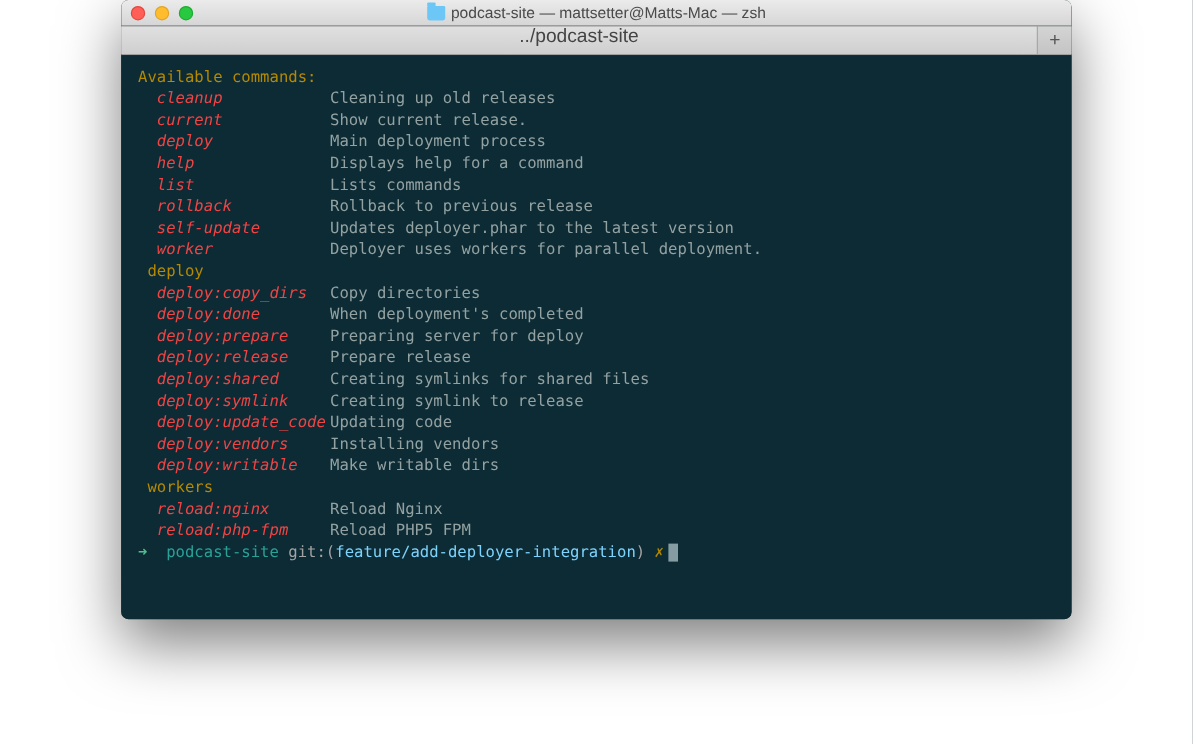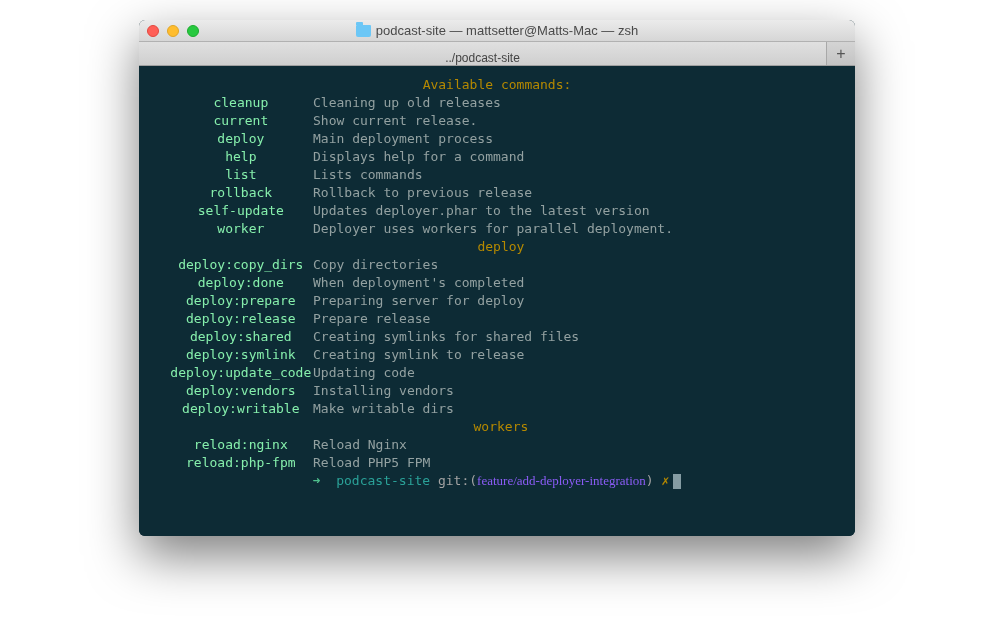--- a/index.html
+++ b/index.html
@@ -6,22 +6,21 @@
     body {
       background: transparent;
       font-family: "Menlo", "Monaco", "Consolas", monospace;
       display: flex;
       align-items: flex-start;
       justify-content: center;
       width: 994px;
       height: 620px;
     }
     .window {
-      width: 716px;
-      margin-top: 20px;
+      width: 792px;
       border-radius: 6px;
       box-shadow: 0 20px 50px rgba(0,0,0,0.5);
       overflow: hidden;
       background: #0d2b35;
     }
     .titlebar {
       height: 22px;
       background: linear-gradient(#ebebeb, #d6d6d6);
       border-bottom: 1px solid #b1b1b1;
       display: flex;
@@ -69,23 +68,23 @@
       height: 24px;
       background: linear-gradient(#d4d4d4, #c4c4c4);
       border-bottom: 1px solid #a0a0a0;
       display: flex;
       align-items: stretch;
       font-family: -apple-system, "Helvetica Neue", sans-serif;
     }
     .tab {
       flex: 1;
       display: flex;
-      align-items: flex-end;
+      align-items: flex-start;
       justify-content: center;
-      font-size: 12px;
+      font-size: 16px;
       color: #444;
       background: linear-gradient(#e0e0e0, #cfcfcf);
       border-right: 1px solid #a8a8a8;
     }
     .newtab {
       width: 28px;
       display: flex;
       align-items: center;
       justify-content: center;
       font-size: 16px;
@@ -95,30 +94,30 @@
       cursor: pointer;
     }
     .terminal {
       background: #0d2b35;
       padding: 10px 14px 40px 14px;
       font-size: 13px;
       line-height: 18px;
       color: #93a1a1;
       min-height: 470px;
     }
-    .row { white-space: pre; text-align: center; }
+    .row { white-space: pre; }
     .row.cmd-row { display: flex; }
-    .name { color: #86efac; display: inline-block; width: 160px; }
+    .name { color: #ef4444; display: inline-block; width: 160px; font-style: italic; }
     .desc { color: #93a1a1; }
     .section { color: #b58900; }
     .header { color: #b58900; }
     .arrow { color: #4fc08d; }
     .dir { color: #2aa198; }
     .git-label { color: #a3a3a3; }
-    .branch { color: #8b5cf6; font-family: Liberation Serif, serif; }
+    .branch { color: #7dd3fc; }
     .cross { color: #b58900; }
     .cursor {
       display: inline-block;
       width: 8px; height: 15px;
       background: #859ca3;
       vertical-align: middle;
       margin-left: 4px;
     }
   </style>
 </head>

